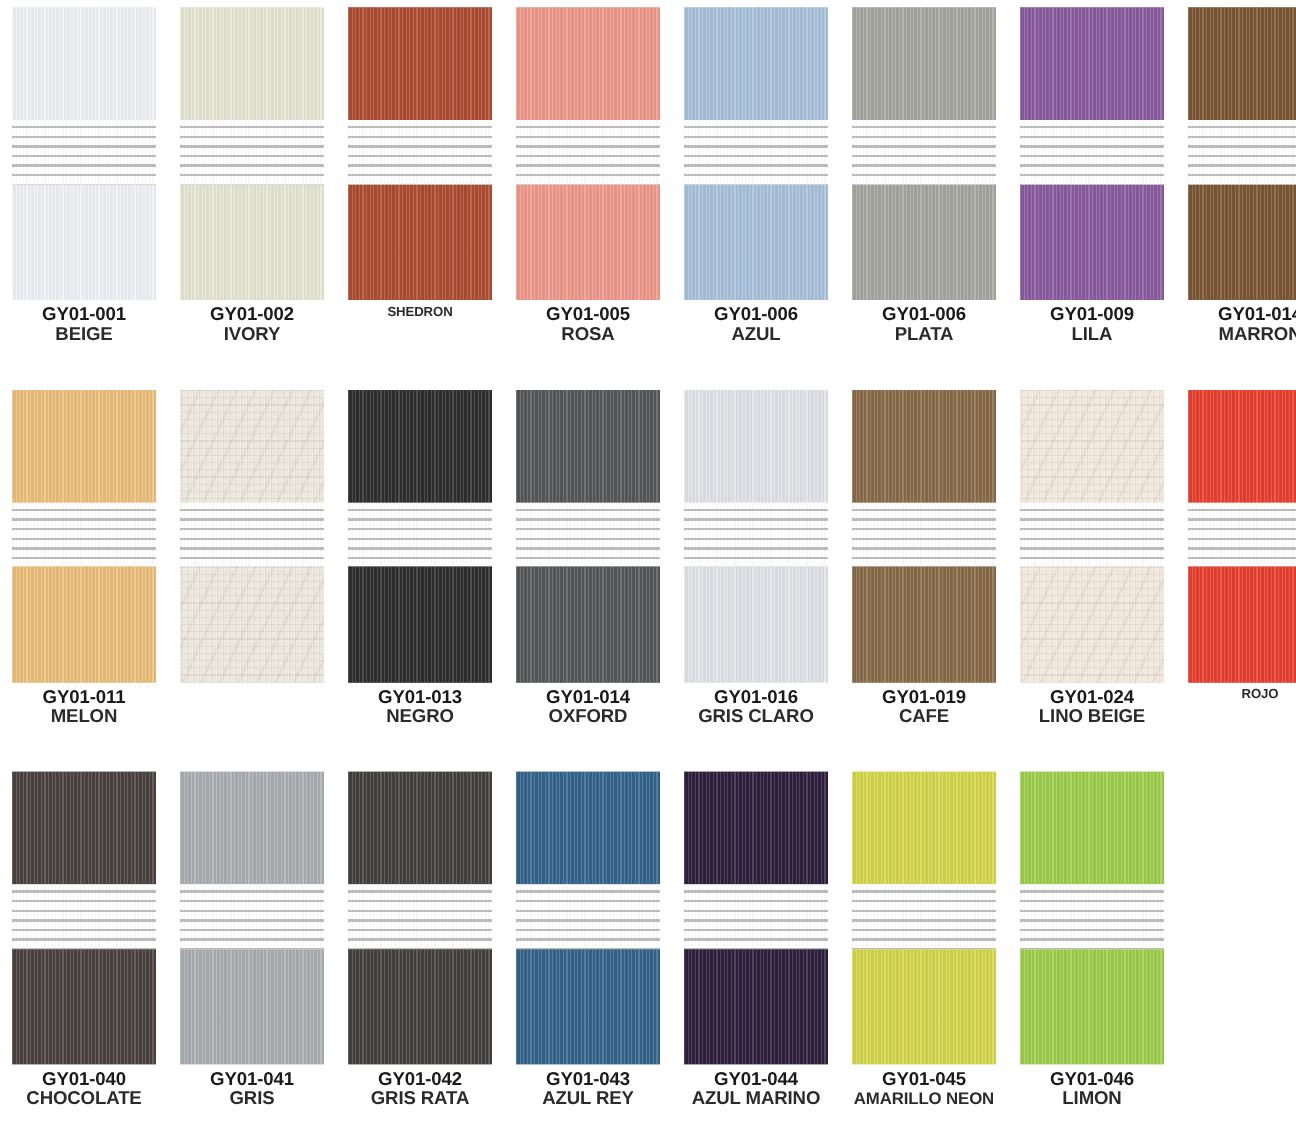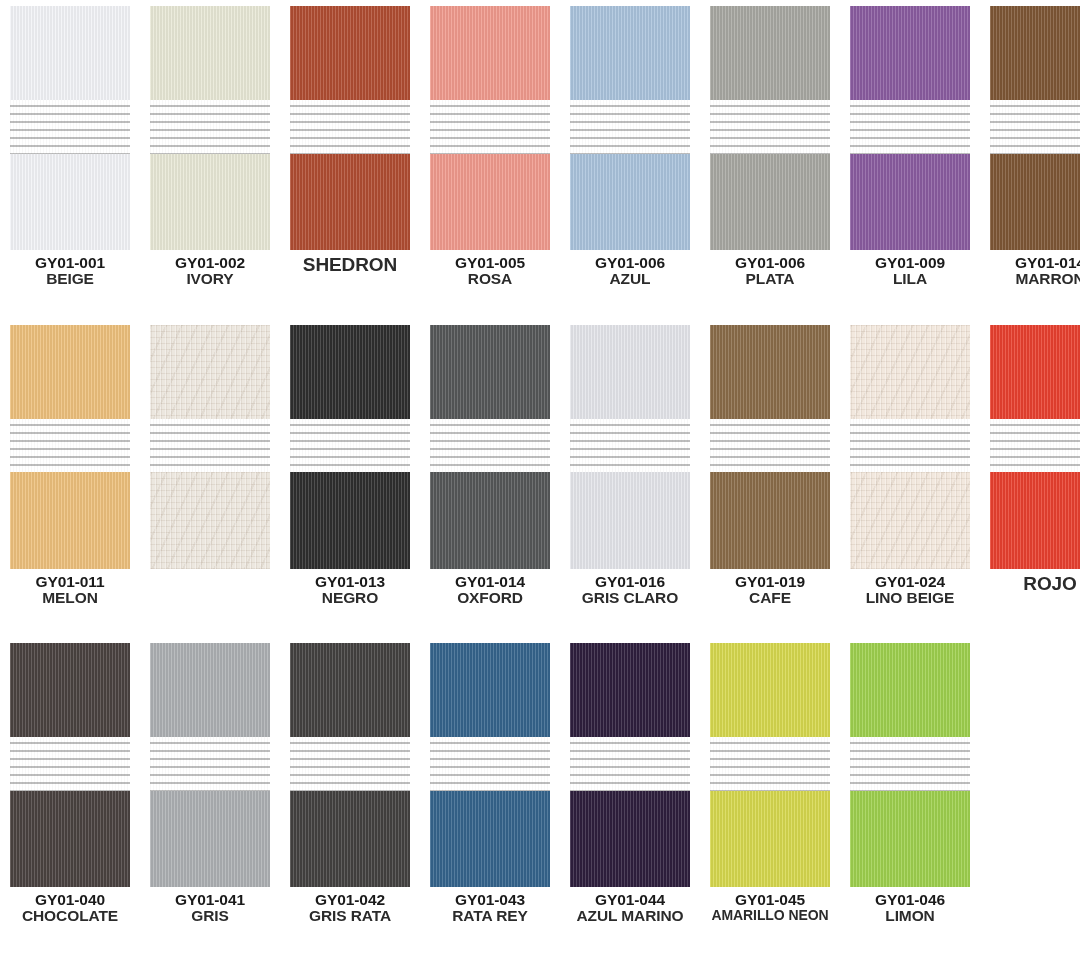--- a/index.html
+++ b/index.html
@@ -155,21 +155,21 @@
     font-size: 15.5px;
     font-weight: bold;
     color: #2b2b2b;
     letter-spacing: -0.1px;
     white-space: nowrap;
   }
   .name.long {
     font-size: 14px;
   }
   .caption.single .name {
-    font-size: 19px;
+    font-size: 11px;
   }
 </style>
 </head>
 <body>
 
 <div id="swatch-grid">
     <div class="swatch-cell">
       <div class="sample">
         <div class="band-solid top" style="background: rgb(242, 243, 247);"></div>
         <div class="band-sheer"></div>
@@ -373,21 +373,21 @@
       </div>
     </div>
     <div class="swatch-cell">
       <div class="sample">
         <div class="band-solid top" style="background: rgb(53, 100, 140);"></div>
         <div class="band-sheer"></div>
         <div class="band-solid bottom" style="background: rgb(53, 100, 140);"></div>
       </div>
       <div class="caption">
         <span class="code">GY01-043</span>
-        <span class="name">RATA REY</span>
+        <span class="name">AZUL REY</span>
       </div>
     </div>
     <div class="swatch-cell">
       <div class="sample">
         <div class="band-solid top" style="background: rgb(46, 31, 61);"></div>
         <div class="band-sheer"></div>
         <div class="band-solid bottom" style="background: rgb(46, 31, 61);"></div>
       </div>
       <div class="caption">
         <span class="code">GY01-044</span>

